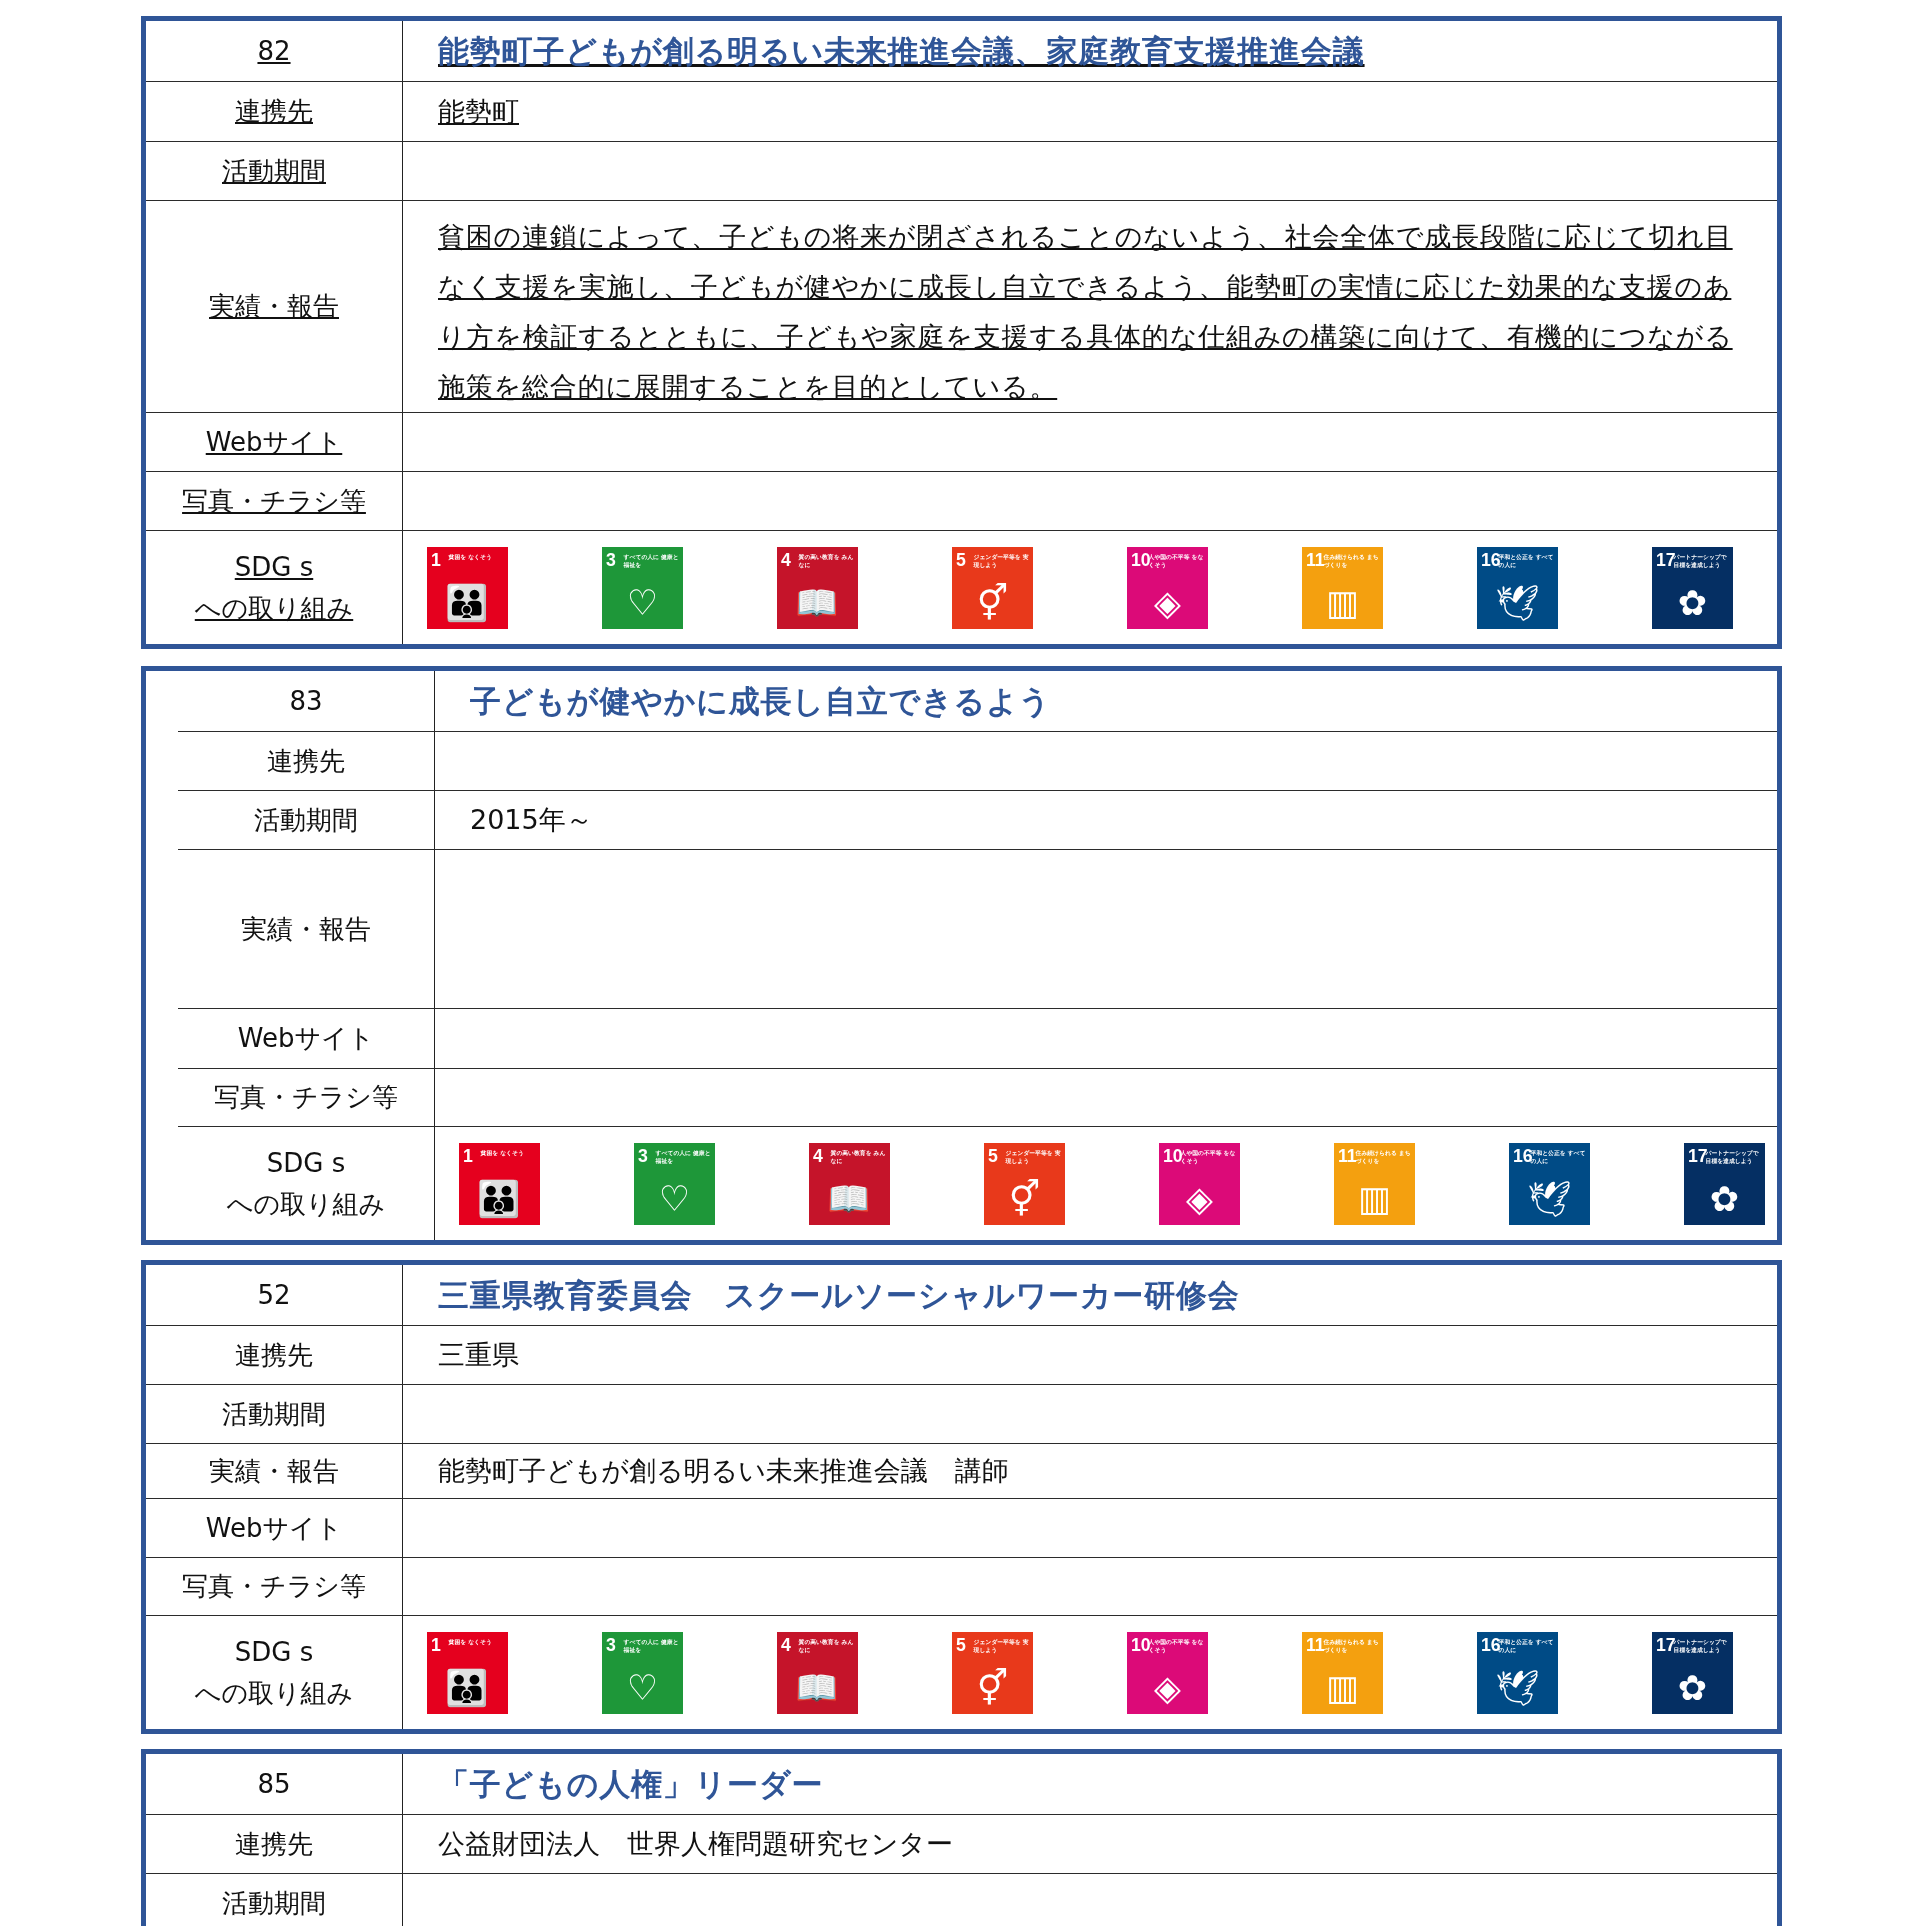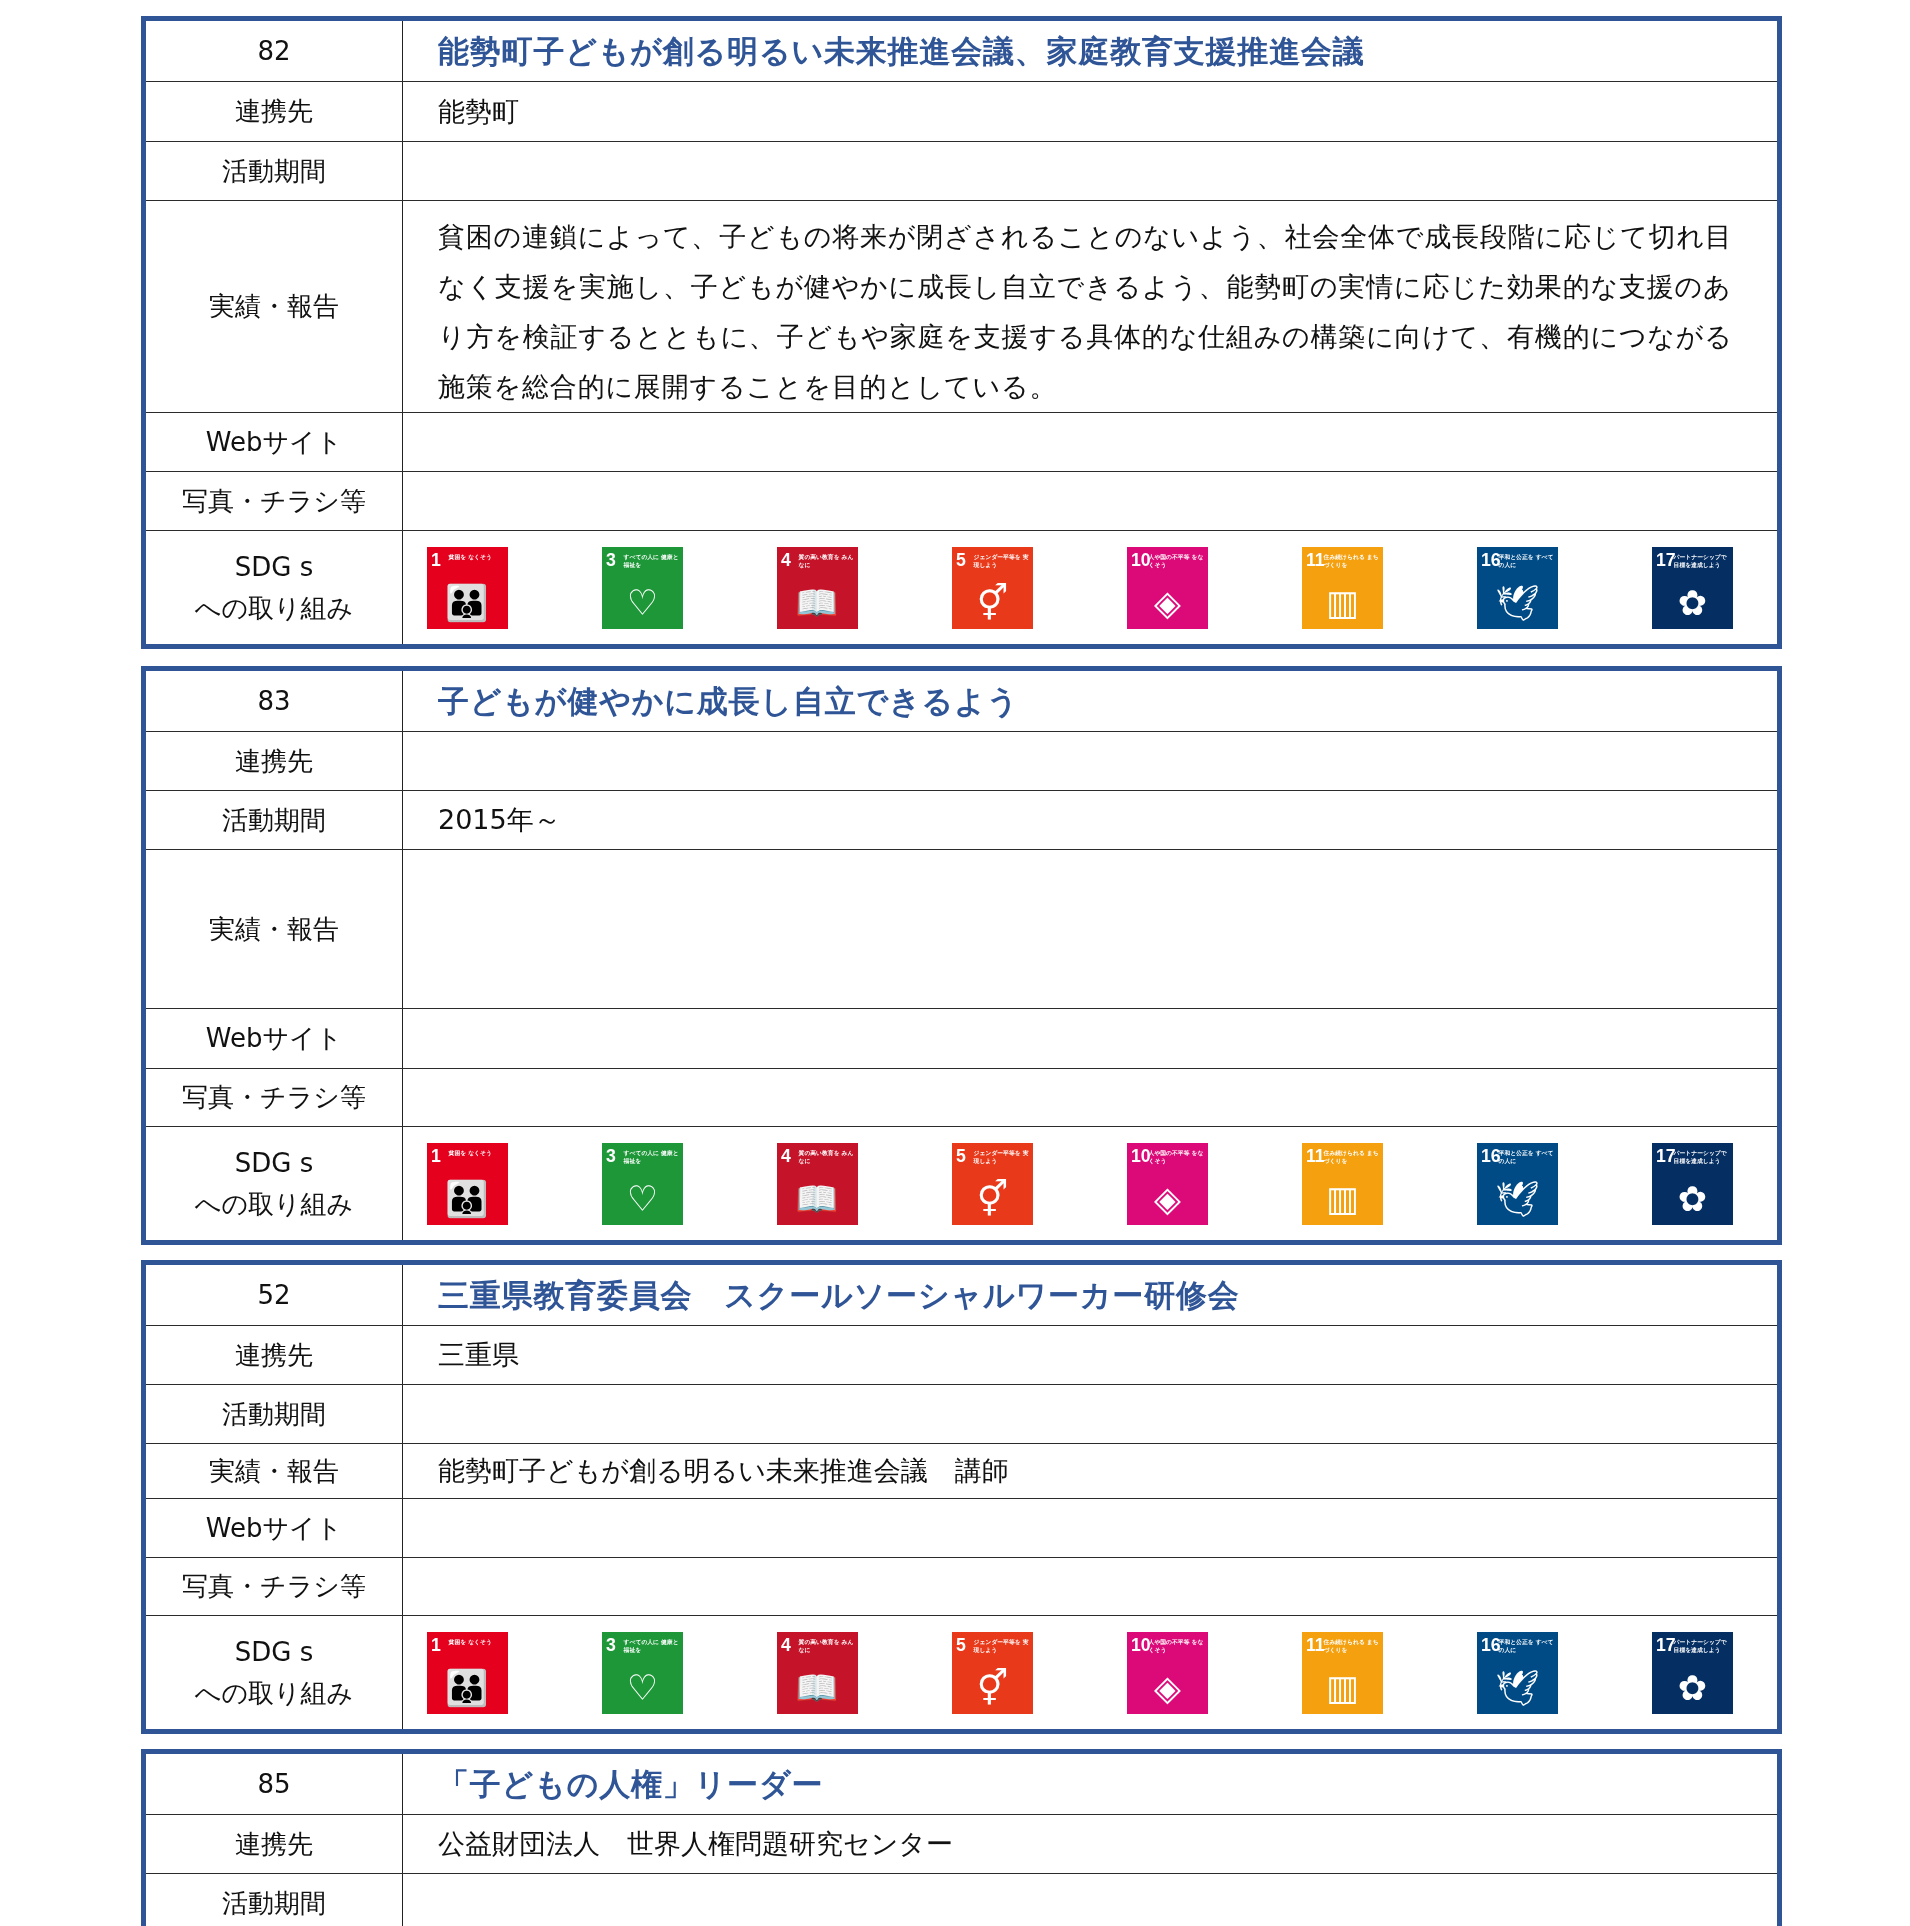--- a/index.html
+++ b/index.html
@@ -21,21 +21,21 @@
   .sdg { width: 81px; height: 82px; position: relative; color: #fff; overflow: hidden; flex: 0 0 81px; }
   .sdg .num { position: absolute; left: 3.9px; top: 5.4px; font-weight: bold; font-size: 17.7px; line-height: 1;
               font-family: "Liberation Sans", sans-serif; }
   .sdg .cap { position: absolute; left: 21.6px; top: 6.2px; right: 3.1px; font-size: 5.8px; line-height: 8.5px; font-weight: bold; }
   .sdg .glyph { position: absolute; left: 0; right: 0; top: 35px; bottom: 3.9px;
                 display: flex; align-items: center; justify-content: center; font-size: 35px; line-height: 1; }
 </style>
 </head>
 <body>
 
-<div class="block" style="top:16px;">
+<div class="block" style="top:16px;text-decoration:underline;">
   <div class="row" style="height:60px">
     <div class="label">82</div>
     <div class="value title">能勢町子どもが創る明るい未来推進会議、家庭教育支援推進会議</div>
   </div>
   <div class="row" style="height:60px">
     <div class="label">連携先</div>
     <div class="value">能勢町</div>
   </div>
   <div class="row" style="height:59px">
     <div class="label">活動期間</div>
@@ -96,21 +96,21 @@
           <div class="sdg" style="background: rgb(5, 47, 99);">
             <span class="num">17</span>
             <span class="cap">パートナーシップで 目標を達成しよう</span>
             <span class="glyph">✿</span>
           </div>
         </div>
       </div>
   </div>
 </div>
 
-<div class="block" style="top:666px;">
+<div class="block" style="top:666px;padding-left:32px;">
   <div class="row" style="height:60px">
     <div class="label">83</div>
     <div class="value title">子どもが健やかに成長し自立できるよう</div>
   </div>
   <div class="row" style="height:59px">
     <div class="label">連携先</div>
   </div>
   <div class="row" style="height:59px">
     <div class="label">活動期間</div>
     <div class="value">2015年～</div>

